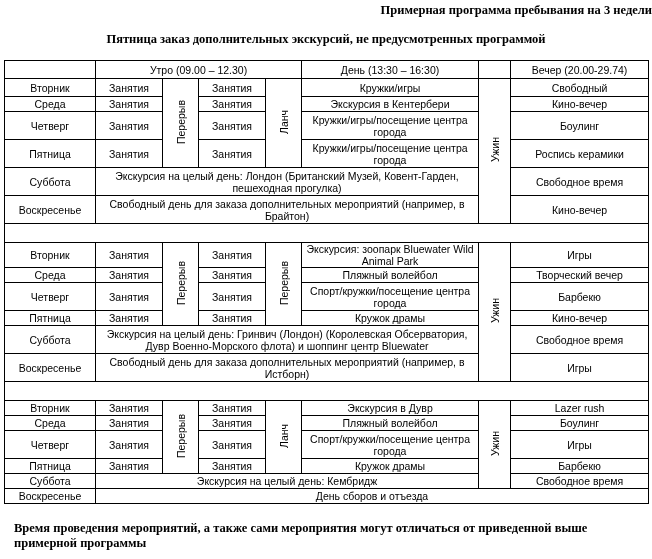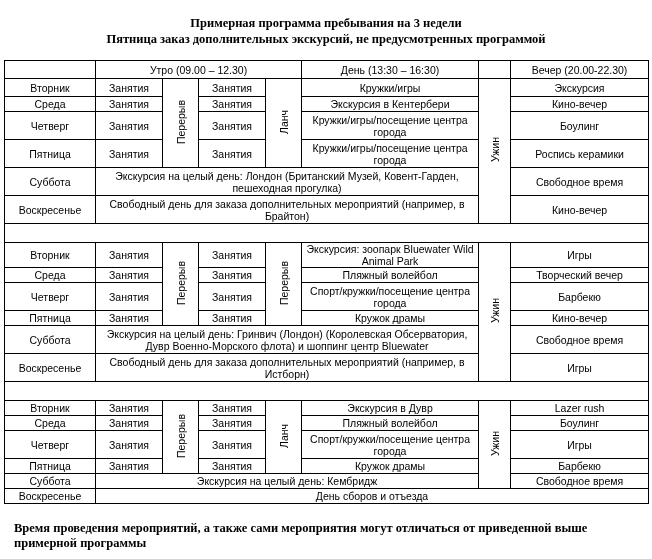--- a/index.html
+++ b/index.html
@@ -1,18 +1,18 @@
 <!DOCTYPE html>
 <html><head>
 <meta charset="utf-8">
 <style>
   html, body { margin:0; padding:0; background:#ffffff; }
   body { width:652px; height:559px; position:relative; overflow:hidden; font-family:"Liberation Sans", sans-serif; color:#000; }
   .title { position:absolute; left:0; width:652px; text-align:center; font-family:"Liberation Serif", serif; font-weight:bold; font-size:12.5px; letter-spacing:0; }
-  #t1 { top:16px; }
+  #t1 { top:3px;text-align:right; }
   #t2 { top:32px; }
   table.sched { position:absolute; left:4px; top:60px; width:644px; border-collapse:collapse; table-layout:fixed; font-size:10.5px;border-radius:11px; }
   table.sched td { border:1px solid #000; text-align:center; vertical-align:middle; padding:0 2px; line-height:12px; overflow:hidden; }
   .vert { writing-mode:vertical-rl; transform:rotate(180deg); display:inline-block; font-size:10.5px; }
   .h18 td { height:17px; }
   .h15 td { height:14px;margin-left:8px; }
   .h27 td { height:27px;margin-top:48px; }
   .h25 td { height:24px; }
   .gap td { height:18px; }
   .footer { position:absolute; left:14px; top:521px; width:630px; font-family:"Liberation Serif", serif; font-weight:bold; font-size:12.5px; line-height:15px; }
@@ -34,32 +34,32 @@
       <col style="width:32px">
       <col style="width:138px">
   </colgroup>
   <tbody>
     <tr class="h18">
       <td></td>
       <td colspan="4">Утро  (09.00 – 12.30)</td>
 
       <td>День  (13:30 – 16:30)</td>
       <td></td>
-      <td>Вечер  (20.00-22.30)</td>
+      <td>Вечер  (20.00-29.74)</td>
     </tr>
 
     <tr class="h18">
       <td>Вторник</td>
       <td>Занятия</td>
       <td rowspan="4"><span class="vert">Перерыв</span></td>
       <td>Занятия</td>
       <td rowspan="4"><span class="vert">Ланч</span></td>
       <td>Кружки/игры</td>
       <td rowspan="6"><span class="vert">Ужин</span></td>
-      <td>Экскурсия</td>
+      <td>Свободный</td>
     </tr>
     <tr class="h15">
       <td>Среда</td>
       <td>Занятия</td>
       <td>Занятия</td>
       <td>Экскурсия в Кентербери</td>
       <td>Кино-вечер</td>
     </tr>
     <tr class="h27">
       <td>Четверг</td>

